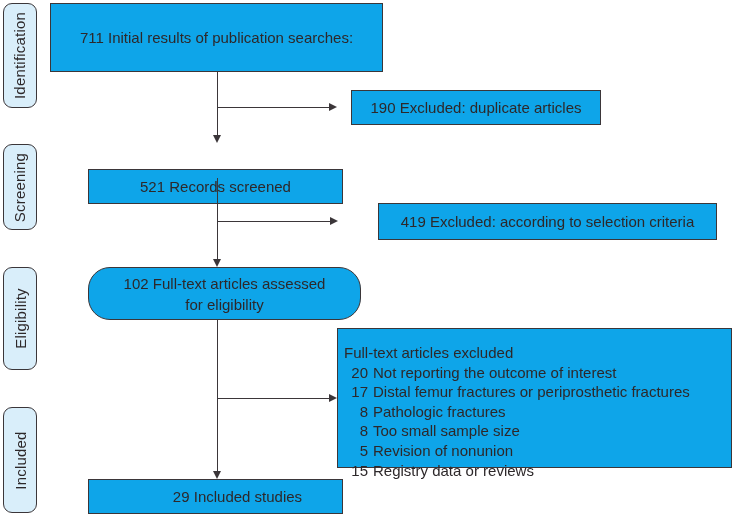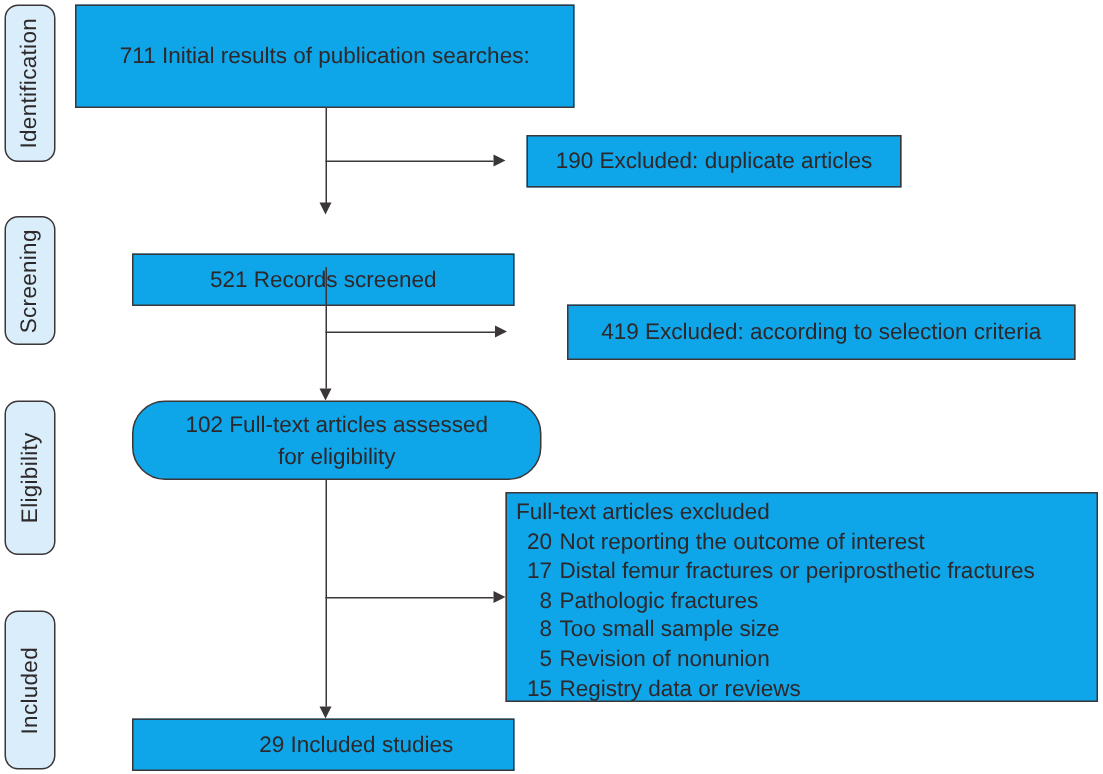--- a/index.html
+++ b/index.html
@@ -38,21 +38,21 @@
     font-size: 15px;
   }
   .center-box {
     display: flex;
     flex-direction: column;
     align-items: center;
     justify-content: center;
     text-align: center;
     line-height: 21px;
   }
-  .ft-box { padding: 3px 4px 0 6px; line-height: 19.6px; }
+  .ft-box { padding: 14px 4px 0 6px; line-height: 19.6px; }
   .ft-title { text-align: left; }
   .ft-row { display: flex; }
   .ft-row .num {
     width: 24px;
     text-align: right;
     flex: 0 0 24px;
     padding-right: 5px;
   }
   .vline, .hline { position: absolute; background: var(--line, #3b3639); }
   .vline { width: 1.3px; }

